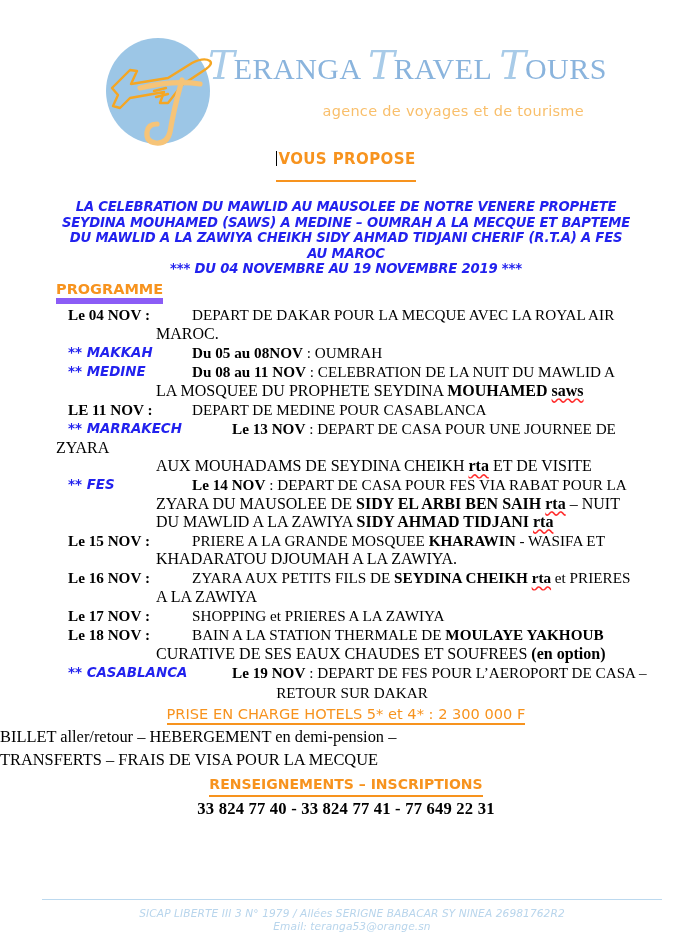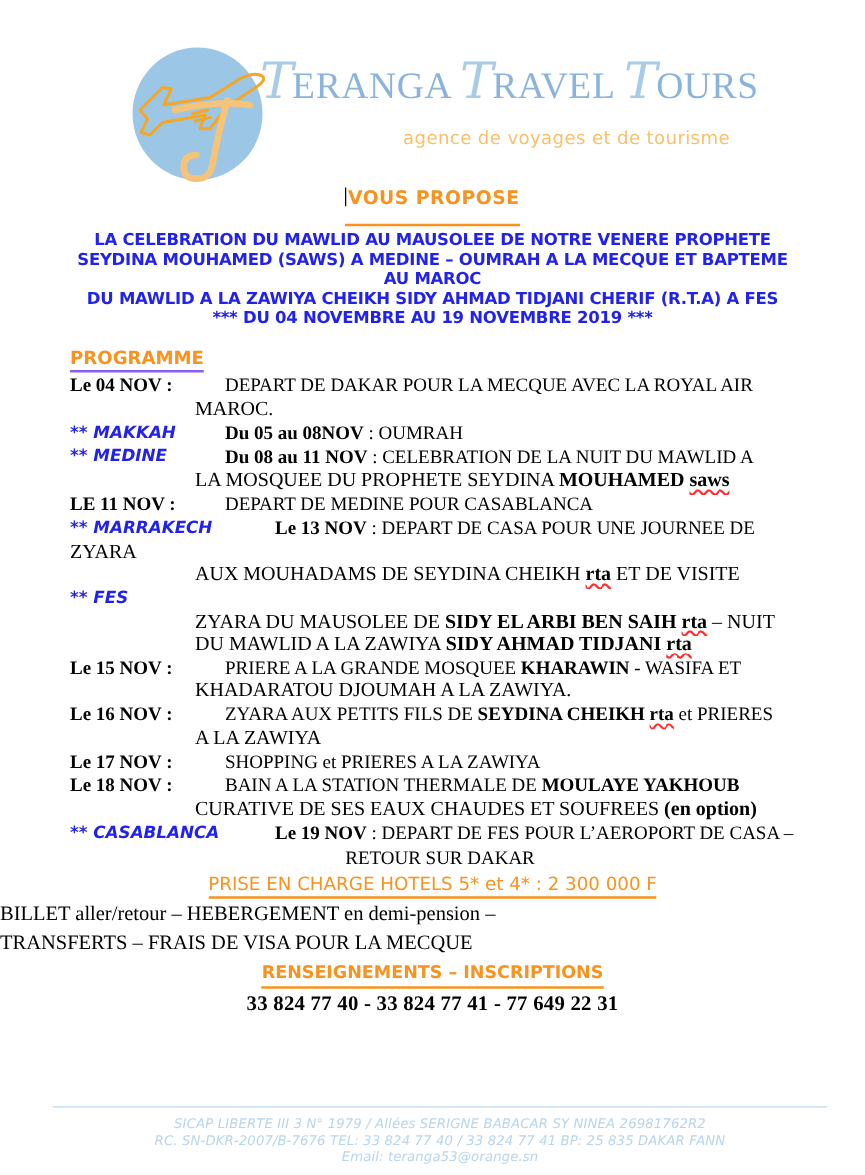--- a/index.html
+++ b/index.html
@@ -86,48 +86,50 @@
   }
   .caret {
     display: inline-block;
     width: 1px;
     height: 15px;
     background: #000;
     vertical-align: -2px;
     margin-right: 1px;
   }
   .headline {
-    margin-top: 4px;
+    margin-top: 17px;
     color: #2222ee;
     font-family: "DejaVu Sans", sans-serif;
+    font-style: italic;
     font-weight: bold;
     font-size: 13.2px;
     line-height: 15.6px;
     letter-spacing: -0.2px;
   }
 
   
   .programme-head {
-    margin: 16px 0 0 56px;
+    margin: 4px 0 0 56px;
     display: inline-block;
     color: #f7931e;
     font-family: "DejaVu Sans", sans-serif;
     font-weight: bold;
     font-size: 14.5px;
-    border-bottom: 2px solid #8b5cf6;
+    border-bottom: 6px solid #8b5cf6;
     line-height: 17px;
   }
   .prog {
     margin: 1px 44px 0 56px;
   }
   .row {
     display: flex;
     align-items: flex-end;
     font-size: 15.2px;
     line-height: 19.6px;
+    margin-left: 12px;
   }
   .lbl {
     flex: 0 0 auto;
     width: 124px;
     font-weight: bold;
     white-space: nowrap;
   }
   .lbl.city {
     color: #2222ee;
     font-style: italic;
@@ -245,22 +247,22 @@
       <div class="brand-tag">agence de voyages et de tourisme</div>
     </div>
   </div>
 </div>
 
 <div class="titleblock">
   <div class="vous-propose"><span class="caret"></span><span>VOUS PROPOSE</span></div>
   <div class="headline">
     <div>LA CELEBRATION DU MAWLID AU  MAUSOLEE DE NOTRE VENERE PROPHETE</div>
     <div>SEYDINA MOUHAMED (SAWS) A MEDINE – OUMRAH A LA MECQUE ET BAPTEME</div>
+    <div>DU MAWLID A LA ZAWIYA CHEIKH SIDY AHMAD TIDJANI CHERIF (R.T.A) A FES</div>
     <div>AU MAROC</div>
-    <div>DU MAWLID A LA ZAWIYA CHEIKH SIDY AHMAD TIDJANI CHERIF (R.T.A) A FES</div>
     <div>*** DU 04 NOVEMBRE AU 19 NOVEMBRE 2019 ***</div>
   </div>
 </div>
 
 <div>
   <div class="programme-head">PROGRAMME</div>
 
   <div class="prog">
 
     <div class="row">
@@ -289,20 +291,21 @@
     <div class="row">
       <div class="lbl city wide">** MARRAKECH</div>
       <div class="body"><b class="s">Le 13 NOV</b><span> : DEPART DE CASA POUR UNE JOURNEE DE</span></div>
     </div>
     <div>ZYARA</div>
 
     <div class="cont"><span>AUX  MOUHADAMS DE SEYDINA CHEIKH </span><span class="misspell">rta</span><span> ET DE VISITE</span></div>
 
     <div class="row">
       <div class="lbl city">** FES</div>
+      <div class="body nj"><b class="s">Le 14 NOV</b><span> : DEPART DE CASA POUR FES VIA RABAT POUR LA</span></div>
     </div>
     <div class="cont"><span>ZYARA DU   MAUSOLEE DE </span><b class="s">SIDY EL ARBI BEN SAIH</b><span> </span><span class="misspell">rta</span><span> – NUIT</span></div>
     <div class="cont"><span>DU MAWLID A  LA ZAWIYA </span><b class="s">SIDY AHMAD TIDJANI</b><span> </span><span class="misspell">rta</span></div>
 
     <div class="row">
       <div class="lbl">Le 15 NOV :</div>
       <div class="body nj"><span>PRIERE A LA GRANDE MOSQUEE </span><b class="s">KHARAWIN</b><span> - WASIFA ET</span></div>
     </div>
     <div class="cont">KHADARATOU DJOUMAH A LA ZAWIYA.</div>
 
@@ -340,15 +343,14 @@
   <div class="incl">TRANSFERTS – FRAIS DE VISA POUR LA MECQUE</div>
   <div class="center-line">
     <span class="renseign">RENSEIGNEMENTS – INSCRIPTIONS</span>
   </div>
   <div class="phones">33 824 77 40  -  33 824 77 41  -  77 649 22 31</div>
 </div>
 
 <div class="footer">
   <div class="rule"></div>
   <div class="footer-txt">SICAP LIBERTE III 3 N° 1979 / Allées  SERIGNE BABACAR SY NINEA 26981762R2</div>
-  <div class="footer-txt">RC. SN-DKR-2007/B-7676 TEL: 33 824 77 40 / 33 824 77 41 BP: 25 835 DAKAR FANN</div>
   <div class="footer-txt">Email: teranga53@orange.sn</div>
 </div>
 
 </body></html>

